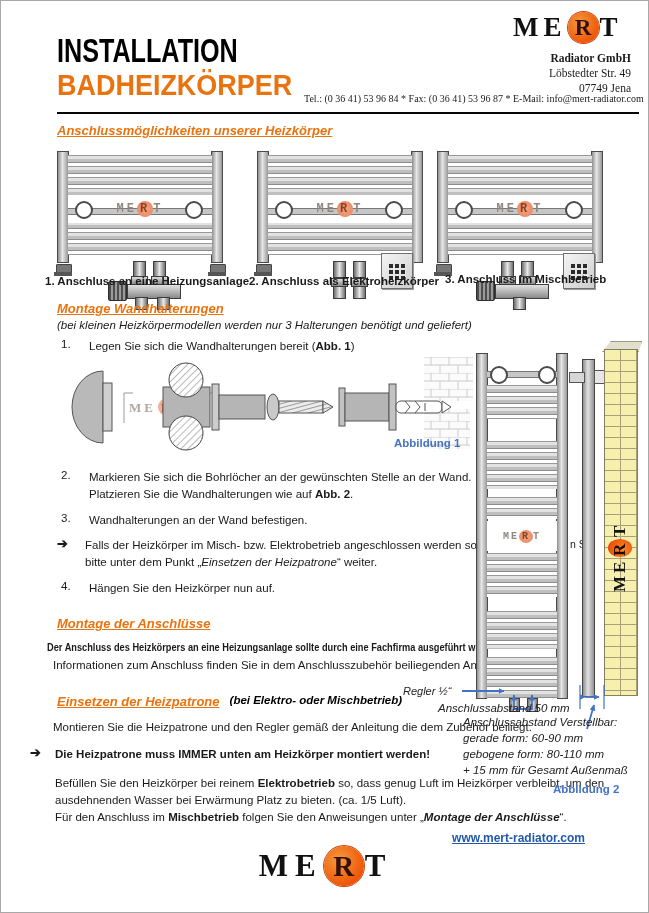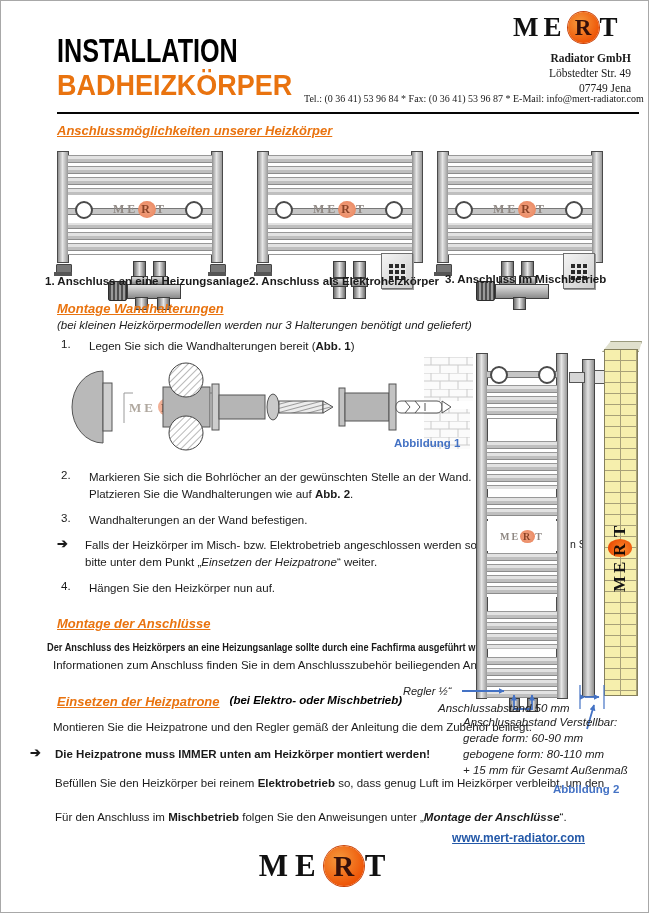--- a/index.html
+++ b/index.html
@@ -34,21 +34,21 @@
   .condense{display:inline-block;transform:scaleX(.84);transform-origin:left center;white-space:nowrap;}
   .nowrap{white-space:nowrap;}
   .ann{font-style:italic;font-size:11px;color:#222;white-space:nowrap;}
   .link{color:#2358A8;font-weight:bold;text-decoration:underline;font-size:12px;}
   
   .fig{position:absolute;width:180px;height:175px;}
   .rail{position:absolute;top:0;width:12px;background:linear-gradient(90deg,#8f8f8f,#e6e6e6 45%,#999);border:1px solid #4a4a4a;box-sizing:border-box;}
   .rbars{position:absolute;background:repeating-linear-gradient(180deg,#989898 0 1px,#e2e2e2 1px 4px,#bfbfbf 4px 7px,#8c8c8c 7px 8px,#ffffff 8px 11px);}
   .rband{position:absolute;background:#fff;display:flex;align-items:center;justify-content:center;}
   .crossline{position:absolute;left:0;right:0;top:13px;height:5px;background:#c6c6c6;border-top:1px solid #777;border-bottom:1px solid #777;}
-  .mert-mini{position:relative;z-index:2;font-family:Liberation Serif, serif;font-weight:bold;letter-spacing:3px;font-size:12px;color:#8f8883;}
+  .mert-mini{position:relative;z-index:2;font-family:Liberation Mono, monospace;font-weight:bold;letter-spacing:3px;font-size:12px;color:#8f8883;}
   .mert-mini .mc{display:inline-block;background:radial-gradient(circle,#f2a584,#e8825a);border-radius:50%;padding:1px 3px;color:#8a4226;}
   .conn{position:absolute;width:14px;height:14px;border-radius:50%;background:#fff;border:2px solid #4a4a4a;z-index:3;}
   .foot{position:absolute;width:14px;height:8px;background:#777;border:1px solid #444;border-radius:1px;}
   .fbase{position:absolute;width:18px;height:4px;background:#555;}
   .vstub{position:absolute;width:11px;height:15px;background:linear-gradient(90deg,#6f6f6f,#e8e8e8,#6f6f6f);border:1px solid #3d3d3d;}
   .vnut{position:absolute;width:15px;height:7px;background:linear-gradient(180deg,#ddd,#8a8a8a);border:1px solid #3d3d3d;}
   .vbody{position:absolute;height:13px;background:linear-gradient(180deg,#e3e3e3,#8a8a8a);border:1px solid #3d3d3d;}
   .vknob{position:absolute;width:17px;height:18px;background:repeating-linear-gradient(90deg,#4e4e4e 0 2px,#9a9a9a 2px 4px);border:1px solid #2d2d2d;border-radius:2px;}
   .ebox{position:absolute;width:30px;height:34px;background:linear-gradient(135deg,#f4f4f4,#cdcdcd);border:1px solid #6f6f6f;box-shadow:1px 1px 0 #9a9a9a;}
   .egrid{position:absolute;left:7px;top:9px;width:17px;height:17px;
@@ -249,20 +249,21 @@
   <div class="abs sec-line" style="left:56px;top:693px">
     <span class="sec-h">Einsetzen der Heizpatrone</span>
     <span class="sec-paren">(bei Elektro- oder Mischbetrieb)</span>
   </div>
   <div class="abs body-t nowrap" style="left:46px;top:718px">Montieren Sie die Heizpatrone und den Regler gemäß der Anleitung die dem Zubehör beiliegt.</div>
 
   <div class="abs arrow-glyph" style="left:29px;top:744px">➔</div>
   <div class="abs body-t bold nowrap" style="left:48px;top:745px">Die Heizpatrone muss IMMER unten am Heizkörper montiert werden!</div>
 
   <div class="abs body-t nowrap" style="left:48px;top:774px"><span>Befüllen Sie den Heizkörper bei reinem </span><span class="bold">Elektrobetrieb</span><span> so, dass genug Luft im Heizkörper verbleibt, um den</span></div>
+  <div class="abs body-t nowrap" style="left:48px;top:791px">ausdehnenden Wasser bei Erwärmung Platz zu bieten. (ca. 1/5 Luft).</div>
   <div class="abs body-t nowrap" style="left:48px;top:808px"><span>Für den Anschluss im </span><span class="bold">Mischbetrieb</span><span> folgen Sie den Anweisungen unter „</span><span class="bold ital">Montage der Anschlüsse</span><span>“.</span></div>
 
   <div class="abs body-t" style="left:563px;top:535px;font-size:10.5px">n Sie</div>
 
   <div class="rad-big">
     <div class="inner"></div>
     <div class="rail" style="left:0;height:346px"></div>
     <div class="rail" style="left:80px;height:346px"></div>
     <div class="crossline" style="left:11px;width:70px;right:auto;top:18px"></div>
     <div class="conn" style="left:14px;top:13px"></div>

